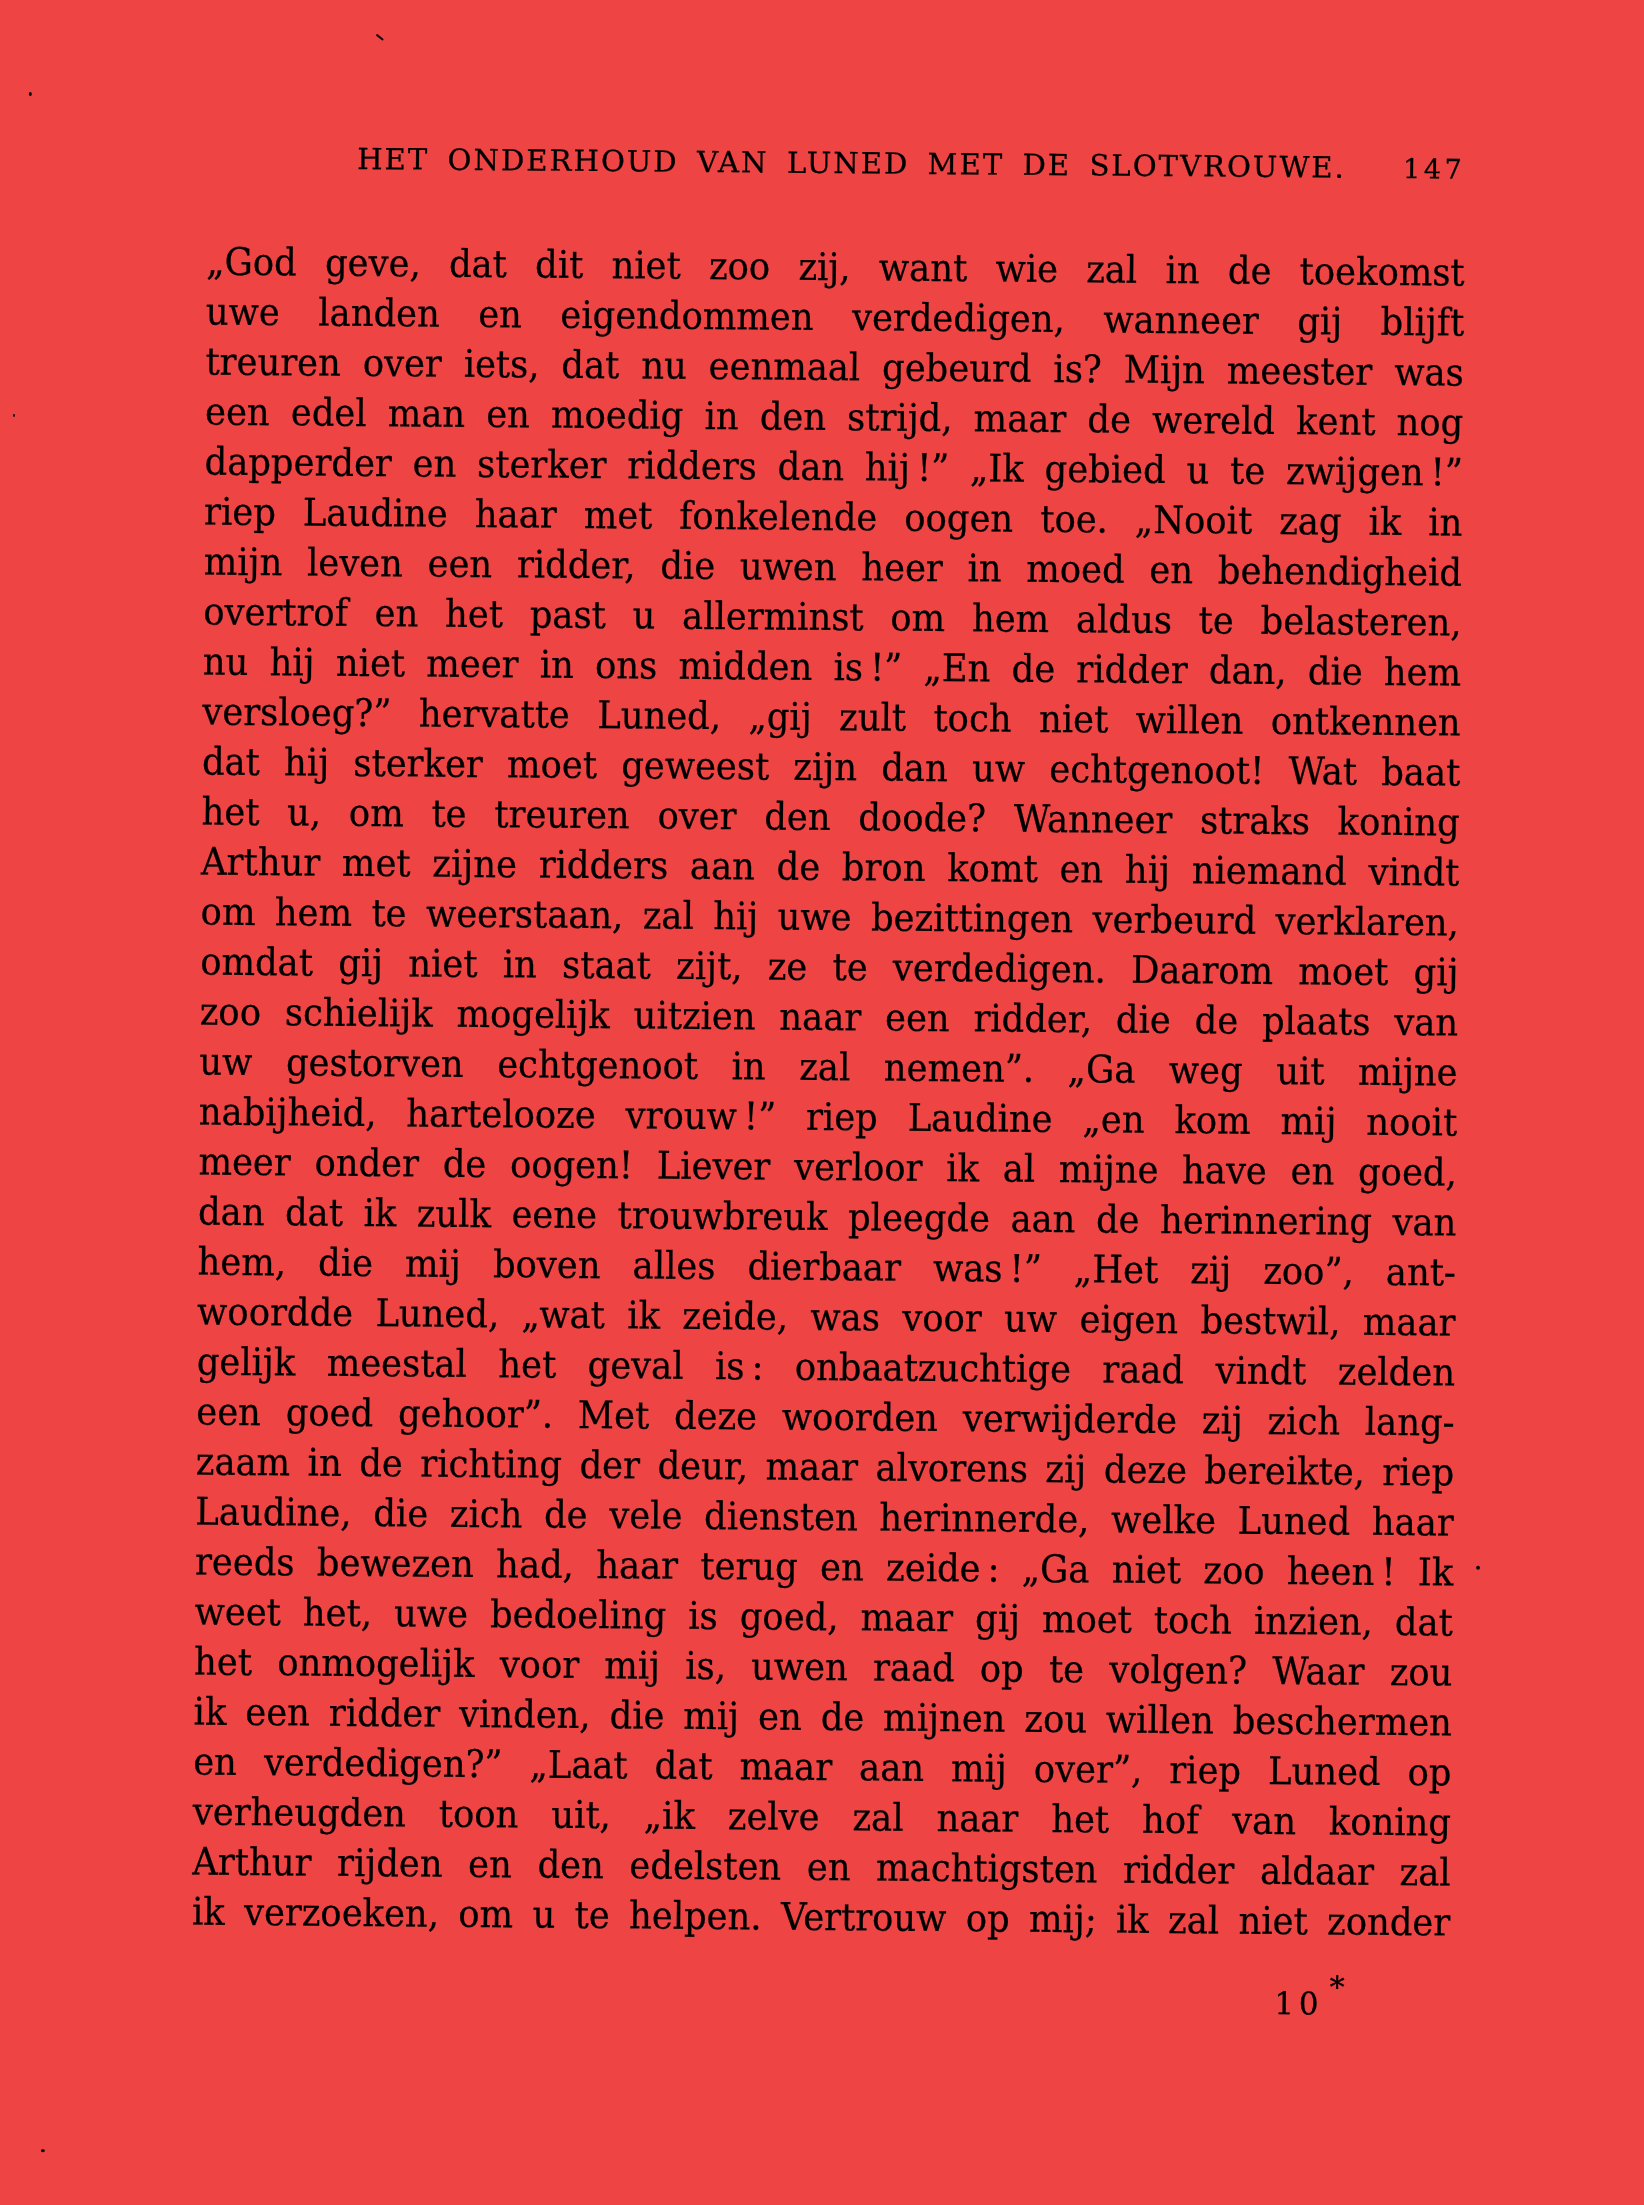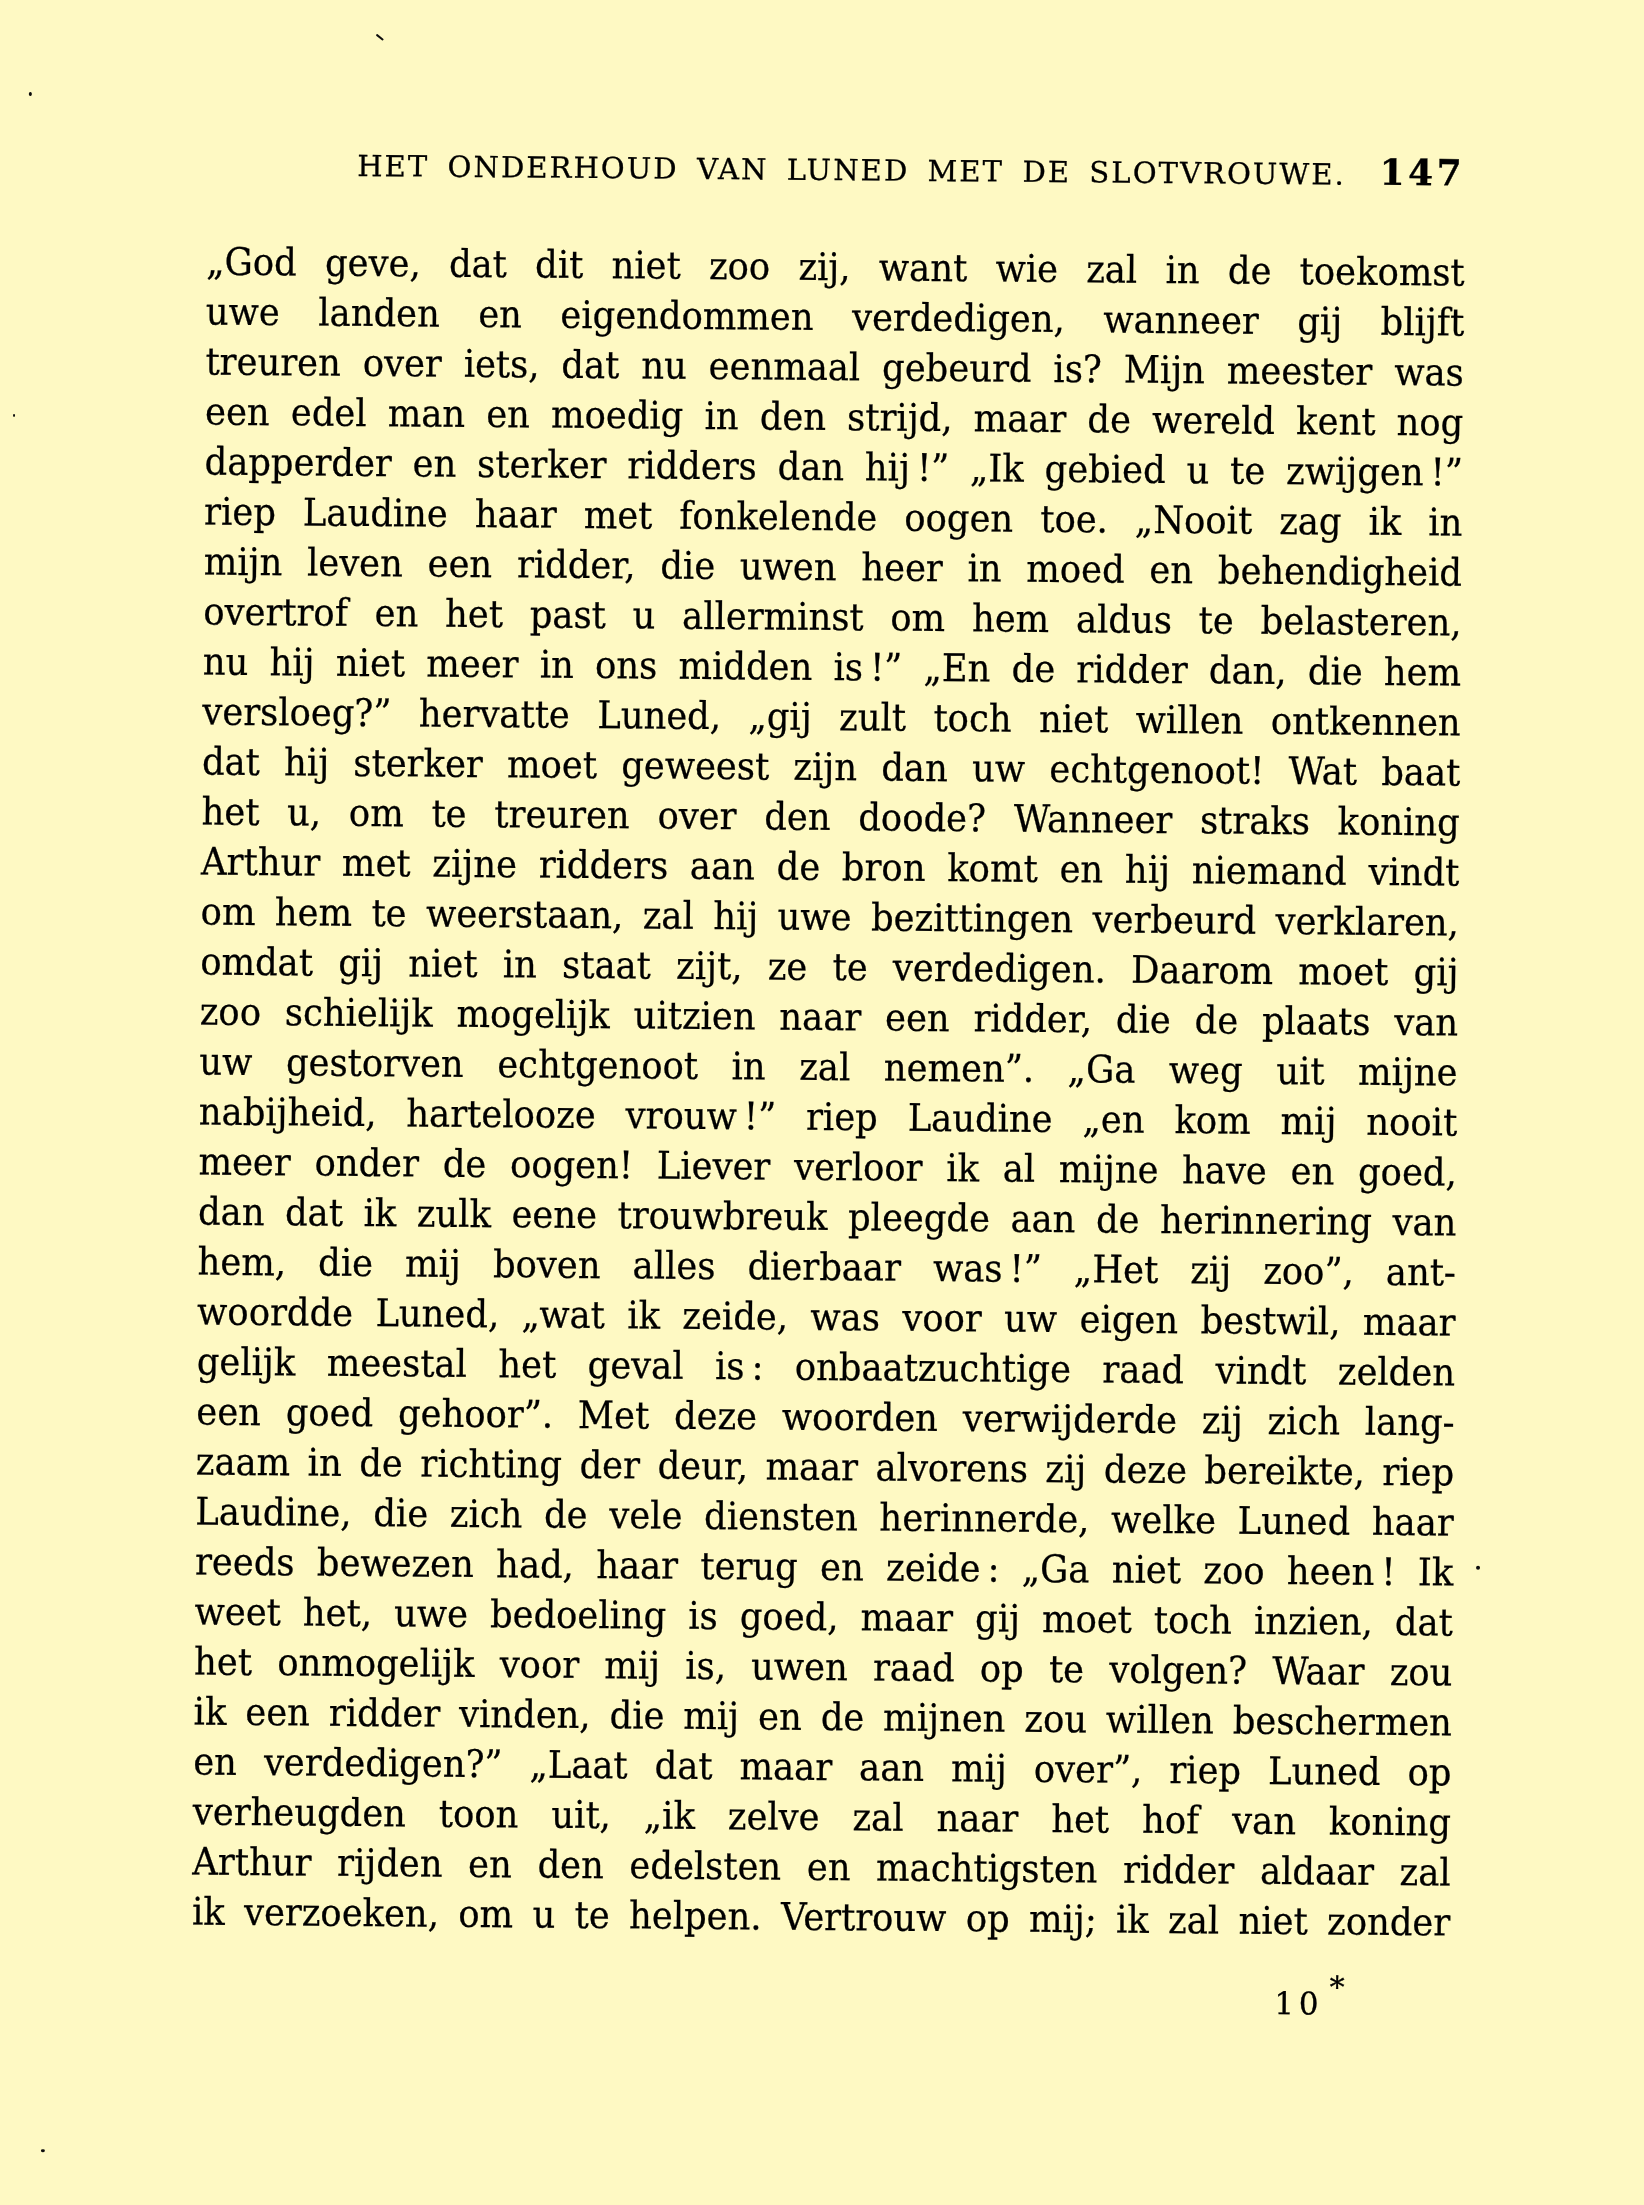--- a/index.html
+++ b/index.html
@@ -4,21 +4,21 @@
 <style>
   html, body { margin: 0; padding: 0; }
   body {
     width: 1644px; height: 2205px;
     background: #ffffff;
     font-family: "DejaVu Serif", "Liberation Serif", serif;
   }
   .page {
     position: relative;
     width: 1644px; height: 2205px;
-    background: #fef9c3;
+    background: #ef4444;
     overflow: hidden;
     color: #000;
   }
   .tilt {
     position: absolute; inset: 0;
     transform: rotate(0.5deg);
     transform-origin: 50% 40%;
   }
   
   .running-head {
@@ -29,24 +29,23 @@
     -webkit-text-stroke: 0.3px #000;
   }
   .head-title {
     margin-left: 150px;
     font-size: 29px;
     letter-spacing: 2.1px;
     word-spacing: 7px;
   }
   .head-num {
     margin-left: auto;
-    font-size: 36px;
+    font-size: 27px;
     letter-spacing: 3.5px;
     font-feature-settings: "onum";
-    font-weight: bold;
   }
   
   .textblock {
     position: absolute;
     left: 201px; top: 242px;
     width: 1353px;
     transform: scaleX(0.93);
     transform-origin: 0 0;
     font-size: 38px;
     line-height: 50px;

